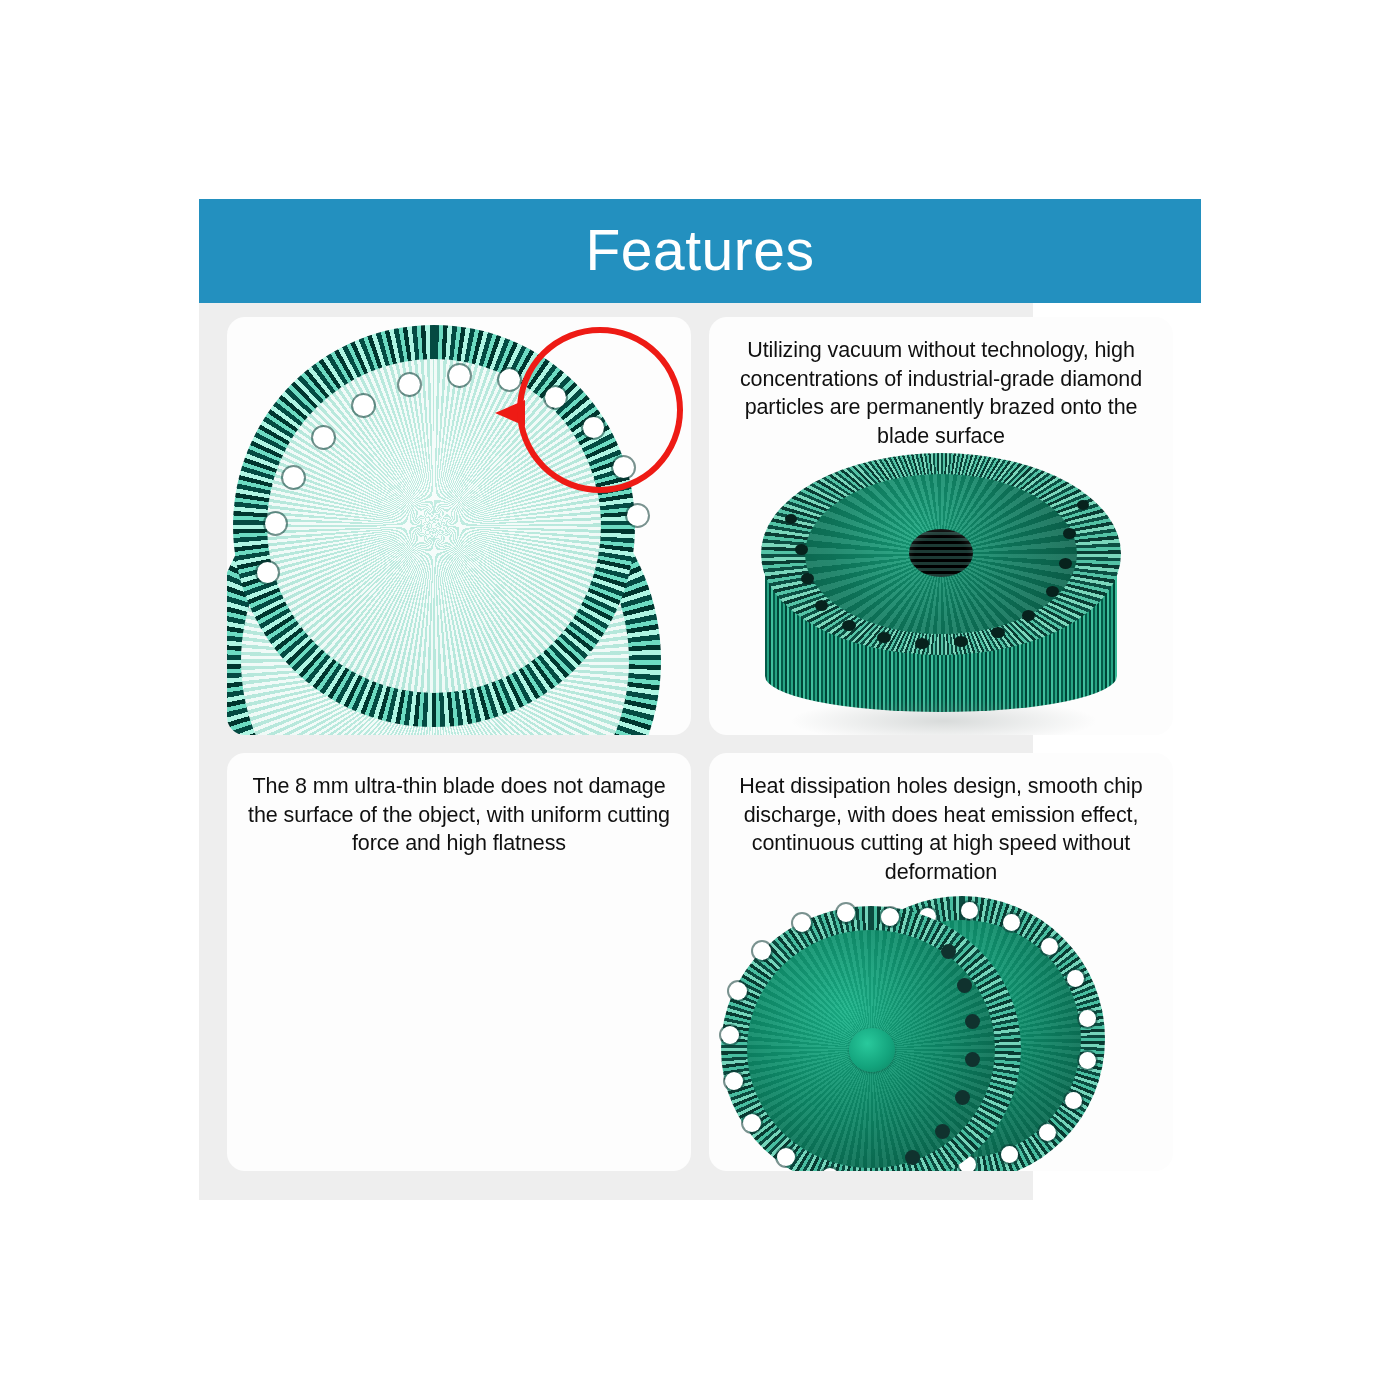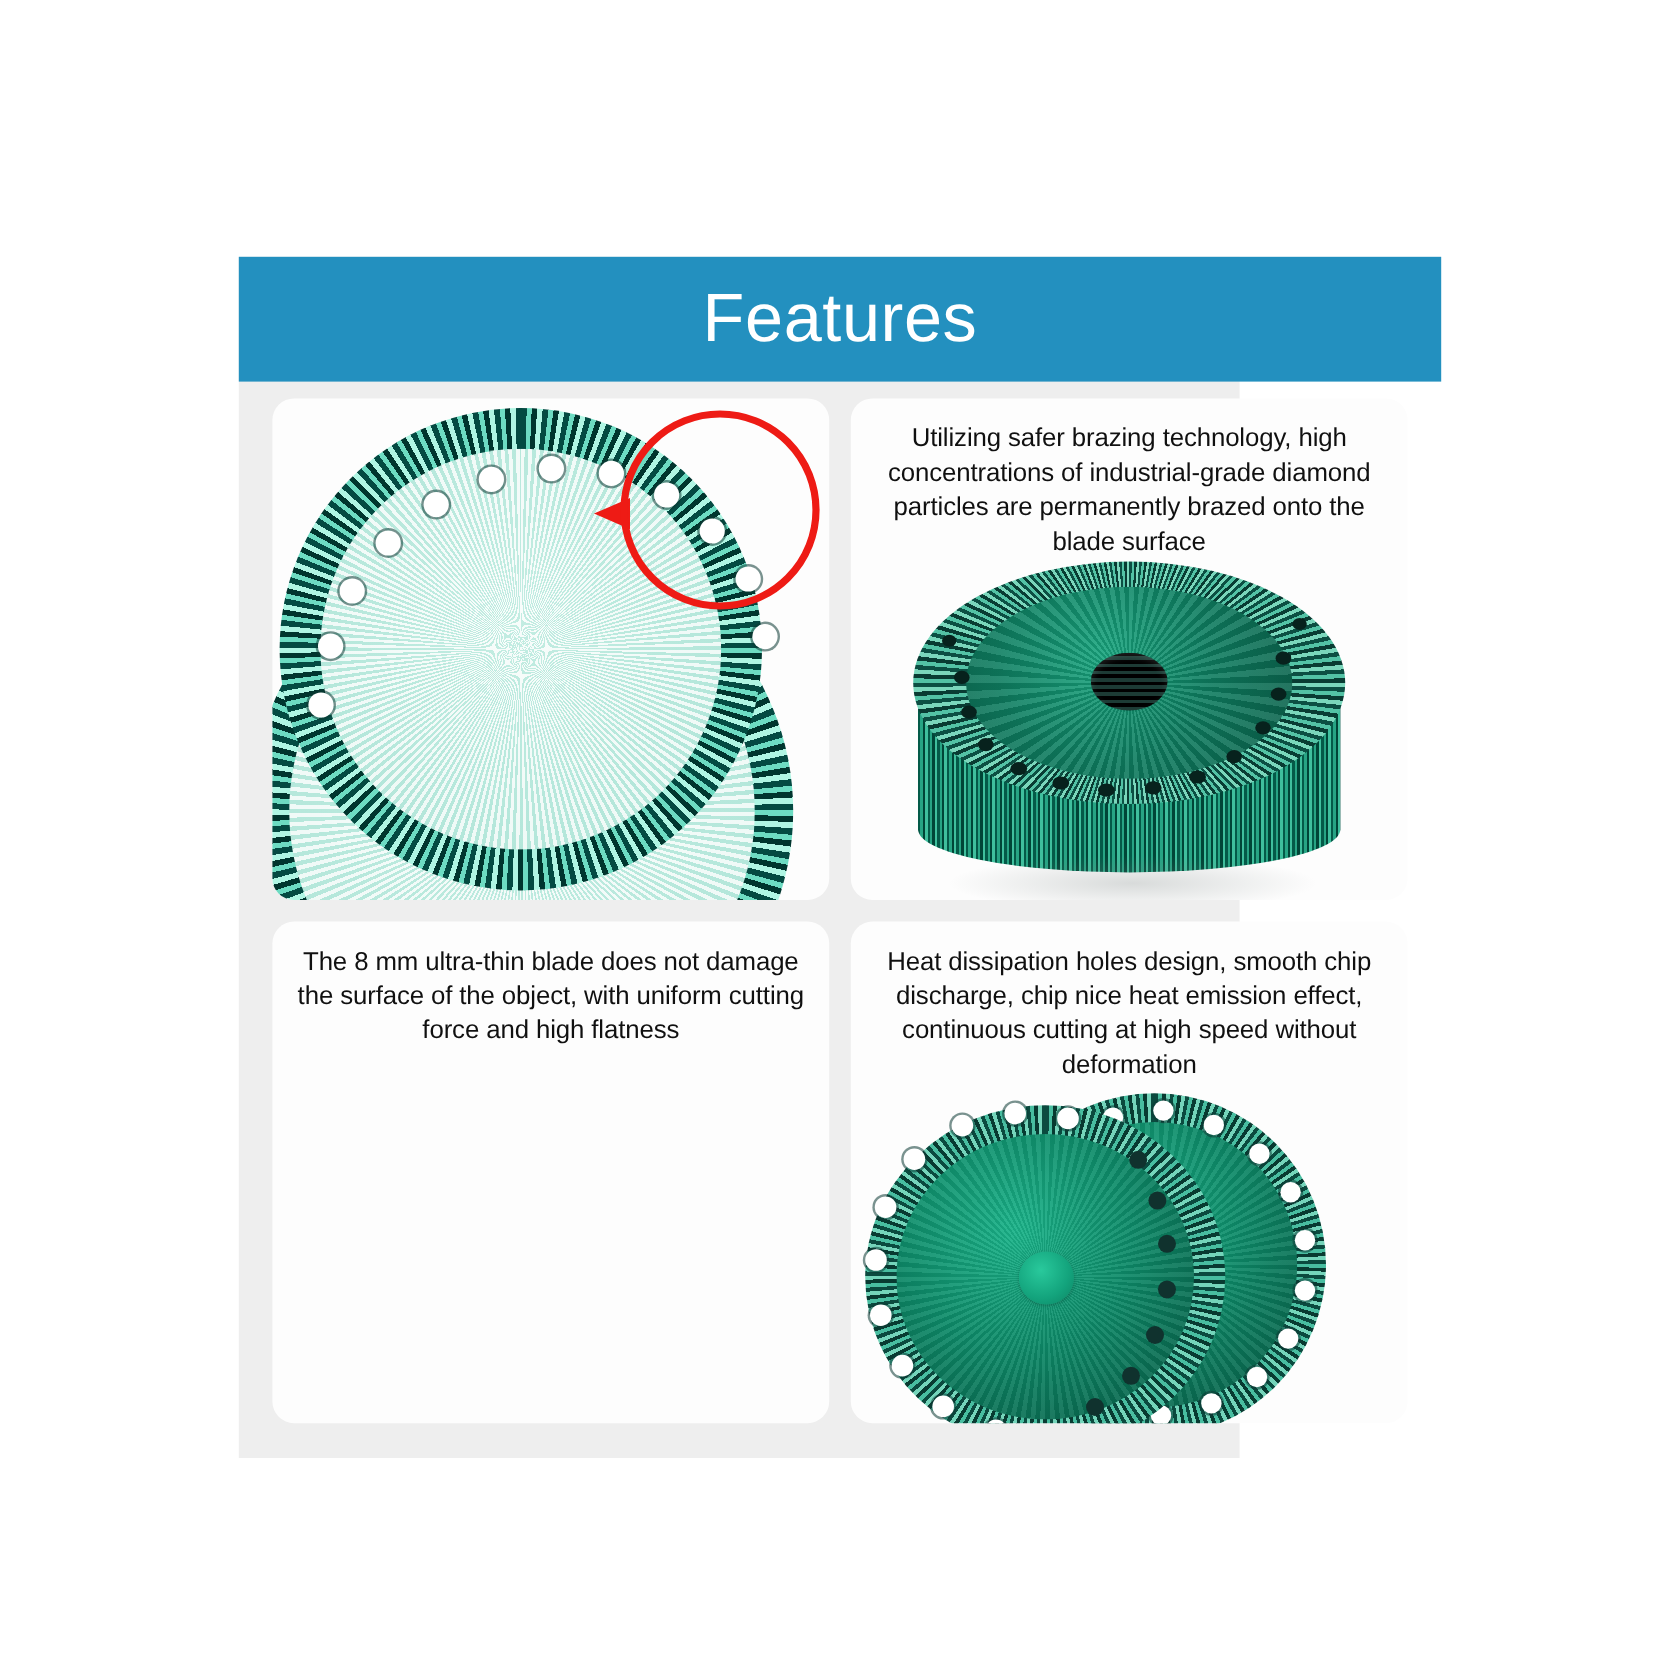--- a/index.html
+++ b/index.html
@@ -13,21 +13,20 @@
     position: absolute; left: 0; top: 0;
     width: 1400px; height: 1400px;
     background: #ffffff;
   }
   
   .panel {
     position: absolute;
     left: 199px; top: 199px;
     width: 834px; height: 1001px;
     background: #eeeeee;
-    margin-top: 15px;
   }
   
   .banner {
     position: absolute; left: 0; top: 0;
     width: 1002px; height: 104px;
     background: #2390bf;
     display: flex; align-items: center; justify-content: center;
   }
   .banner-title {
     color: #ffffff;
@@ -297,21 +296,21 @@
 
             <div class="mag-tail" style="left:268px; top:83px;"></div>
             <div class="magnifier" style="left:290px; top:10px;">
               <div class="grit"></div>
             </div>
           </div>
         </div>
       </div>
 
       <div class="card">
-        <div class="card-text">Utilizing safer brazing technology, high concentrations of industrial-grade diamond particles are permanently brazed onto the blade surface</div>
+        <div class="card-text">Utilizing vacuum without technology, high concentrations of industrial-grade diamond particles are permanently brazed onto the blade surface</div>
         <div class="card-art">
 
           <div class="cyl-body" style="left:56px; top:62px; width:352px; height:200px;"></div>
 
           <div class="cyl-rim" style="left:52px; top:3px; width:360px; height:202px;"></div>
           <div class="cyl-top" style="left:96px; top:24px; width:272px; height:160px;"></div>
 
           <div class="thread-hole" style="left:200px; top:79px; width:64px; height:48px;"></div>
 
           <div class="side-hole" style="left:86px;  top:94px;  width:13px; height:11px;"></div>
@@ -330,21 +329,21 @@
           <div class="side-hole" style="left:368px; top:50px;  width:12px; height:10px;"></div>
           <div class="floor-shadow" style="left:80px; top:248px; width:310px; height:46px;"></div>
         </div>
       </div>
 
       <div class="card">
         <div class="card-text">The 8 mm ultra-thin blade does not damage the surface of the object, with uniform cutting force and high flatness</div>
       </div>
 
       <div class="card">
-        <div class="card-text">Heat dissipation holes design, smooth chip discharge, chip nice heat emission effect, continuous cutting at high speed without deformation</div>
+        <div class="card-text">Heat dissipation holes design, smooth chip discharge, with does heat emission effect, continuous cutting at high speed without deformation</div>
         <div class="card-art">
 
           <div class="disc-rim" style="left:110px; top:10px; width:286px; height:286px;"></div>
           <div class="disc-face" style="left:134px; top:34px; width:238px; height:238px;"></div>
 
           <div class="hole" style="left:332px; top:52px;  width:17px; height:17px;"></div>
           <div class="hole" style="left:358px; top:84px;  width:17px; height:17px;"></div>
           <div class="hole" style="left:370px; top:124px; width:17px; height:17px;"></div>
           <div class="hole" style="left:370px; top:166px; width:17px; height:17px;"></div>
           <div class="hole" style="left:356px; top:206px; width:17px; height:17px;"></div>

